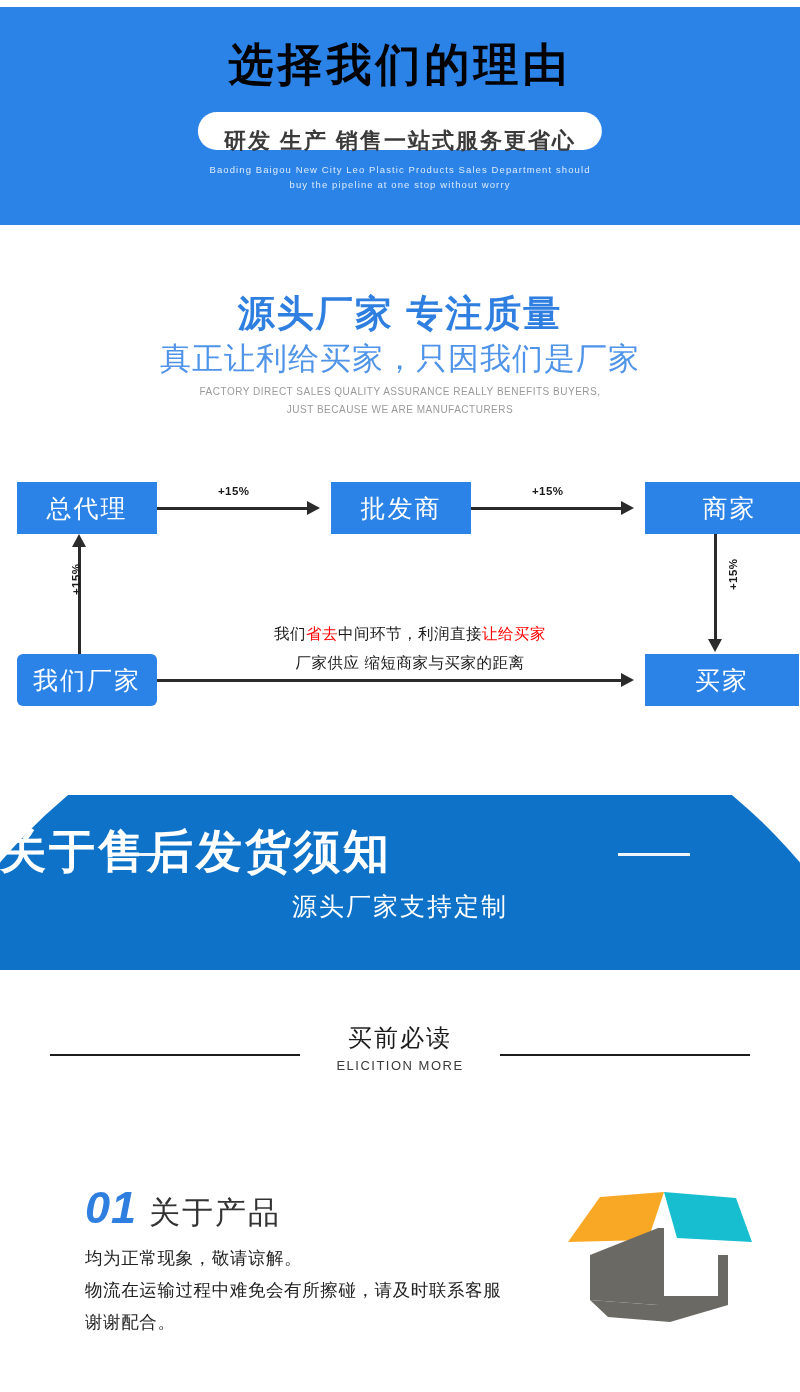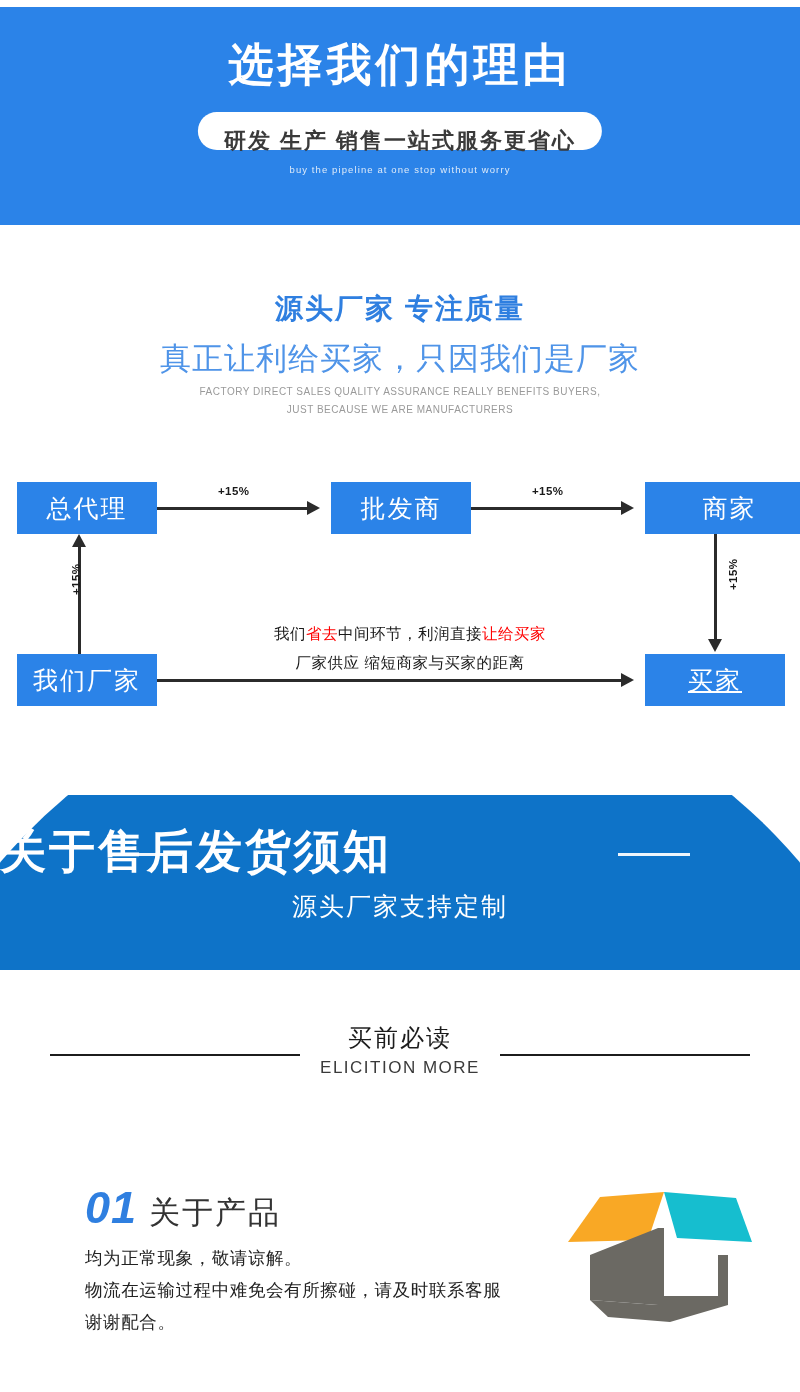--- a/index.html
+++ b/index.html
@@ -16,21 +16,21 @@
   
   .hero {
     position:absolute; left:0; top:7px;
     width:800px; height:218px;
     background:#2b83e8;
     overflow:hidden;
   }
   .hero-title {
     position:absolute; left:0; top:35px; width:800px;
     text-align:center;
-    color:#ffffff;
+    color:#000000;
     font-size:45px;
     font-weight:bold;
     letter-spacing:4px;
     line-height:1;
   }
   .hero-pill {
     position:absolute; left:50%; top:105px;
     transform:translateX(-50%);
     background:#ffffff;
     border-radius:22px;
@@ -56,21 +56,21 @@
   }
 
   
   .fd {
     position:absolute; left:0; top:240px; width:800px; height:540px;
   }
   .fd-h1 {
     position:absolute; left:0; top:55px; width:800px;
     text-align:center;
     color:#2f7fe0;
-    font-size:28px;
+    font-size:37px;
     font-weight:bold;
     letter-spacing:2px;
     line-height:1;
   }
   .fd-h2 {
     position:absolute; left:0; top:103px; width:800px;
     text-align:center;
     color:#4f94e8;
     font-size:31px;
     letter-spacing:1px;
@@ -92,22 +92,22 @@
     background:#2b83e8;
     color:#ffffff;
     display:flex; align-items:center; justify-content:center;
     font-size:25px;
     letter-spacing:2px;
     height:52px;
   }
   .n-agent  { left:17px;  top:242px; width:140px; }
   .n-whole  { left:331px; top:242px; width:140px; }
   .n-seller { left:645px; top:242px; width:169px; }
-  .n-fac    { left:17px;  top:414px; width:140px; }
-  .n-buyer  { left:645px; top:414px; width:140px;text-decoration:underline; }
+  .n-fac    { left:17px;  top:414px; width:140px;border-radius:6px; }
+  .n-buyer  { left:645px; top:414px; width:154px; }
 
   
   .ln { position:absolute; background:#2b2b2b; }
   .h-line { height:2.5px; }
   .v-line { width:2.5px; }
 
   .arrow-head { position:absolute; width:0; height:0; }
   .ah-right {
     border-top:7px solid transparent;
     border-bottom:7px solid transparent;
@@ -197,21 +197,21 @@
     text-align:center;
     color:#1c1c1c;
     font-size:24px;
     letter-spacing:2px;
     line-height:1;
   }
   .dv-en {
     position:absolute; left:0; top:47px; width:800px;
     text-align:center;
     color:#3a3a3a;
-    font-size:17px;
+    font-size:13px;
     letter-spacing:1.5px;
     line-height:1;
   }
 
   
   .note { position:absolute; left:0; top:1160px; width:800px; height:232px; }
   .note-head {
     position:absolute; left:85px; top:25px;
     display:flex; align-items:baseline; gap:12px;
   }
@@ -245,20 +245,21 @@
 </style>
 </head>
 <body>
 
 <div class="hero">
   <div class="hero-title">选择我们的理由</div>
   <div class="hero-pill">
     <span>研发 生产 销售一站式服务更省心</span>
   </div>
   <div class="hero-en">
+    <div>Baoding Baigou New City Leo Plastic Products Sales Department should</div>
     <div>buy the pipeline at one stop without worry</div>
   </div>
 </div>
 
 <div class="fd">
   <div class="fd-h1">源头厂家 专注质量</div>
   <div class="fd-h2">真正让利给买家，只因我们是厂家</div>
   <div class="fd-en">
     <div>FACTORY DIRECT SALES QUALITY ASSURANCE REALLY BENEFITS BUYERS,</div>
     <div>JUST BECAUSE WE ARE MANUFACTURERS</div>

